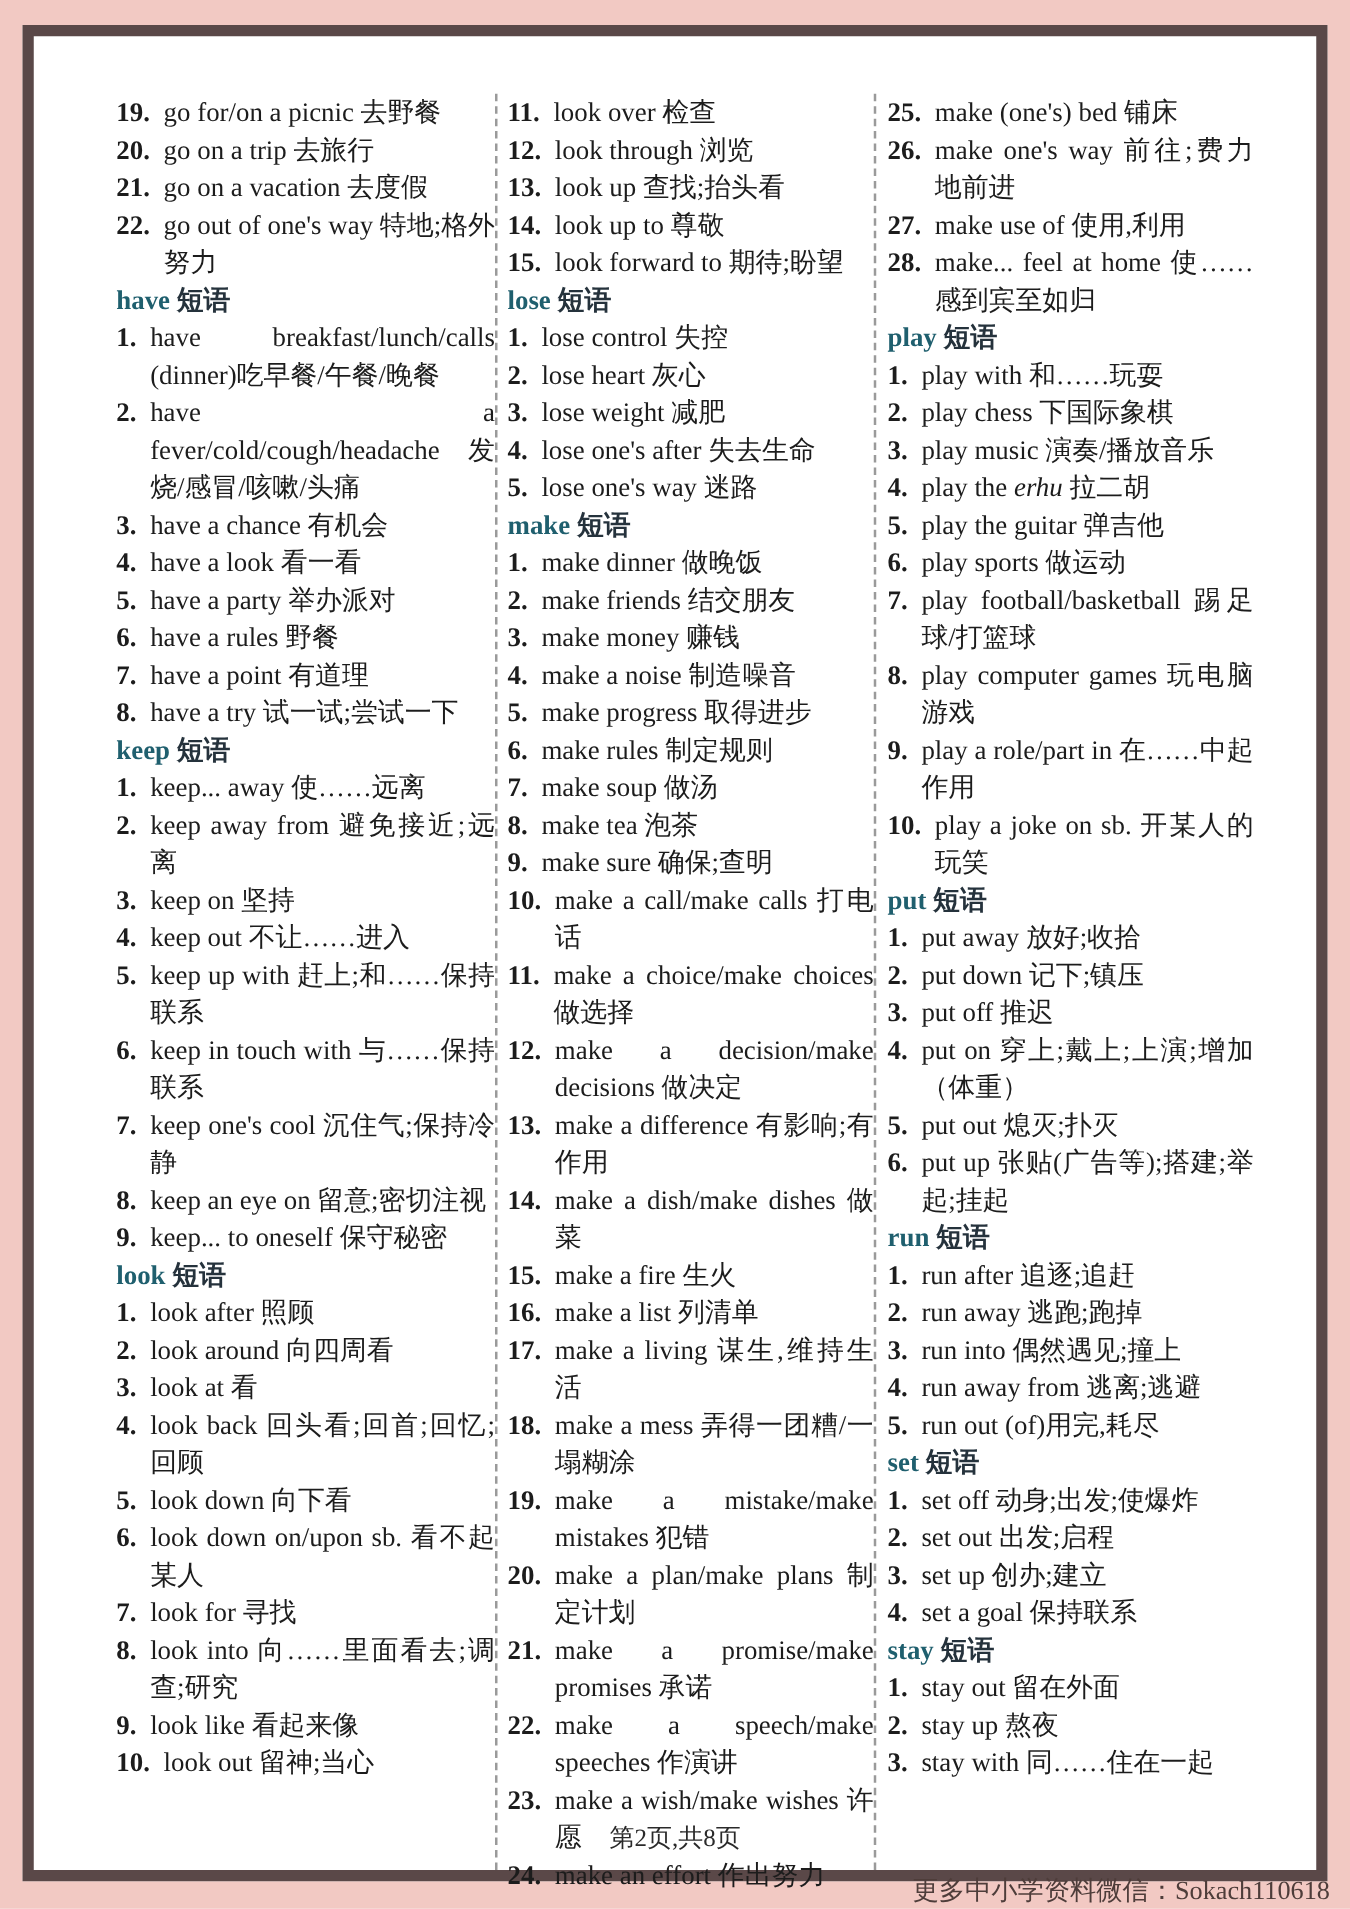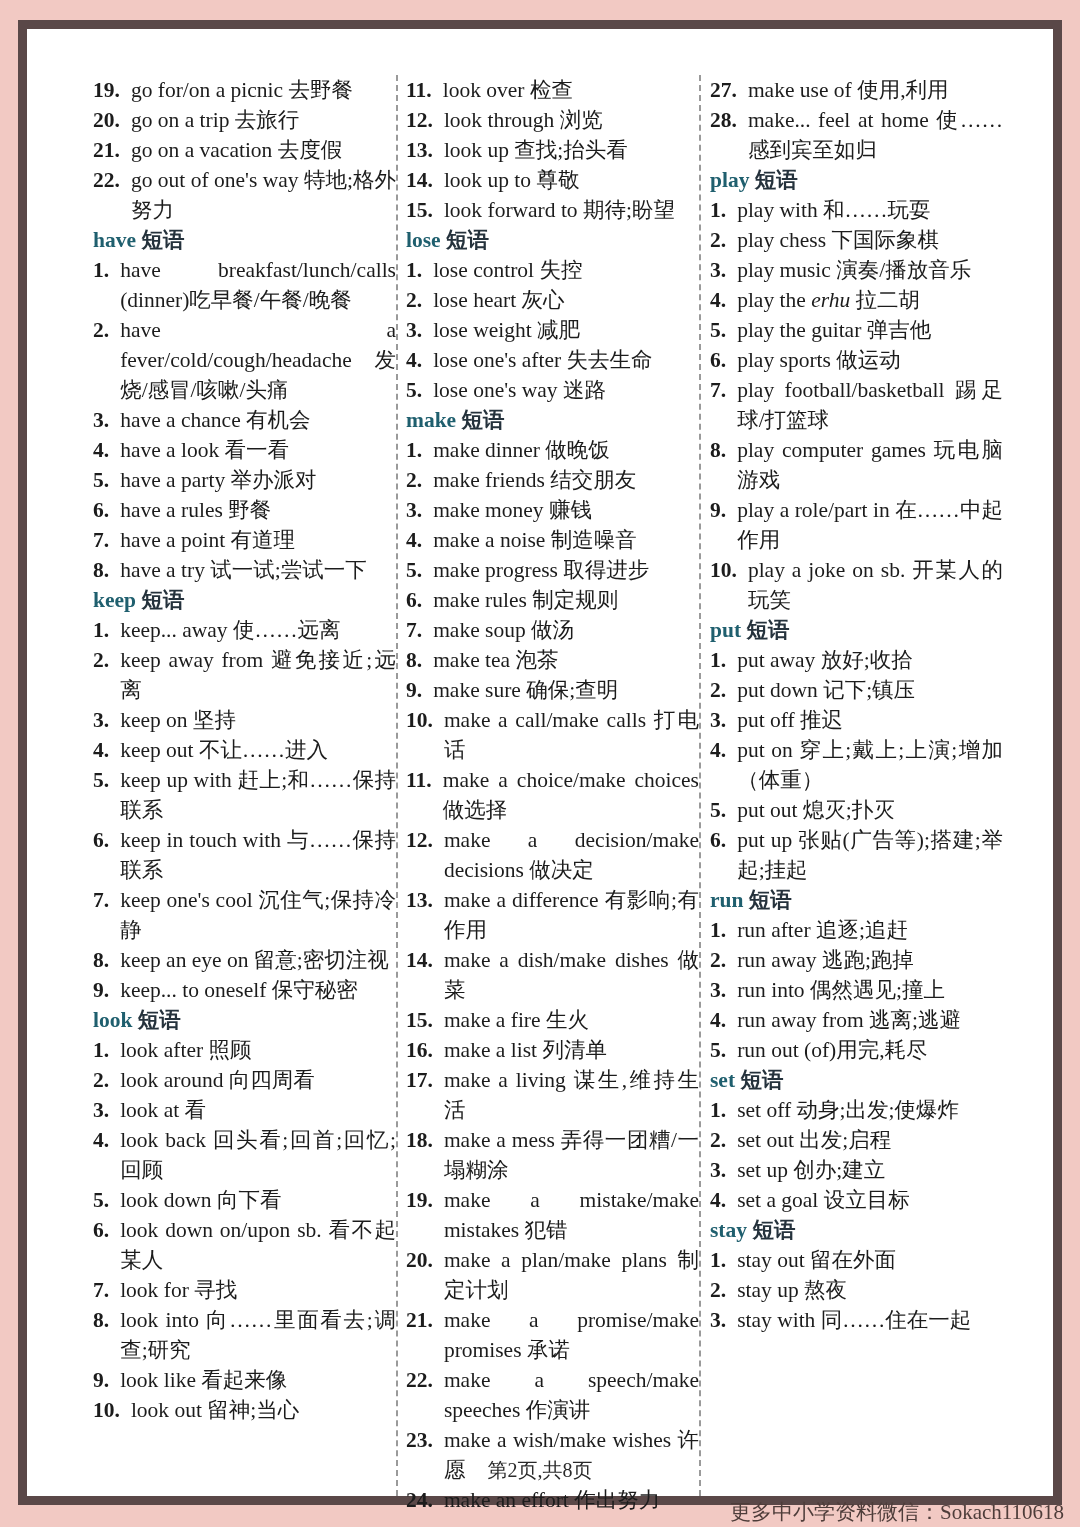--- a/index.html
+++ b/index.html
@@ -319,20 +319,28 @@
           <span class="txt">make a wish/make wishes 许愿</span>
         </div>
         <div class="item">
           <span class="num">24.</span>
           <span class="txt">make an effort 作出努力</span>
         </div>
       </div>
     <div class="vsep"></div>
     <div class="col col3">
         <div class="item">
+          <span class="num">25.</span>
+          <span class="txt">make (one's) bed 铺床</span>
+        </div>
+        <div class="item">
+          <span class="num">26.</span>
+          <span class="txt">make one's way 前往;费力地前进</span>
+        </div>
+        <div class="item">
           <span class="num">27.</span>
           <span class="txt">make use of 使用,利用</span>
         </div>
         <div class="item">
           <span class="num">28.</span>
           <span class="txt">make... feel at home 使……感到宾至如归</span>
         </div>
         <div class="sec"><span class="verb" style="color: rgb(31, 95, 110);">play</span> <span class="suf" style="color: rgb(37, 50, 60);">短语</span></div>
         <div class="item">
           <span class="num">1.</span>
@@ -428,21 +436,21 @@
         <div class="item">
           <span class="num">2.</span>
           <span class="txt">set out 出发;启程</span>
         </div>
         <div class="item">
           <span class="num">3.</span>
           <span class="txt">set up 创办;建立</span>
         </div>
         <div class="item">
           <span class="num">4.</span>
-          <span class="txt">set a goal 设立目标</span>
+          <span class="txt">set a goal 保持联系</span>
         </div>
         <div class="sec"><span class="verb" style="color: rgb(31, 95, 110);">stay</span> <span class="suf" style="color: rgb(37, 50, 60);">短语</span></div>
         <div class="item">
           <span class="num">1.</span>
           <span class="txt">stay out 留在外面</span>
         </div>
         <div class="item">
           <span class="num">2.</span>
           <span class="txt">stay up 熬夜</span>
         </div>

